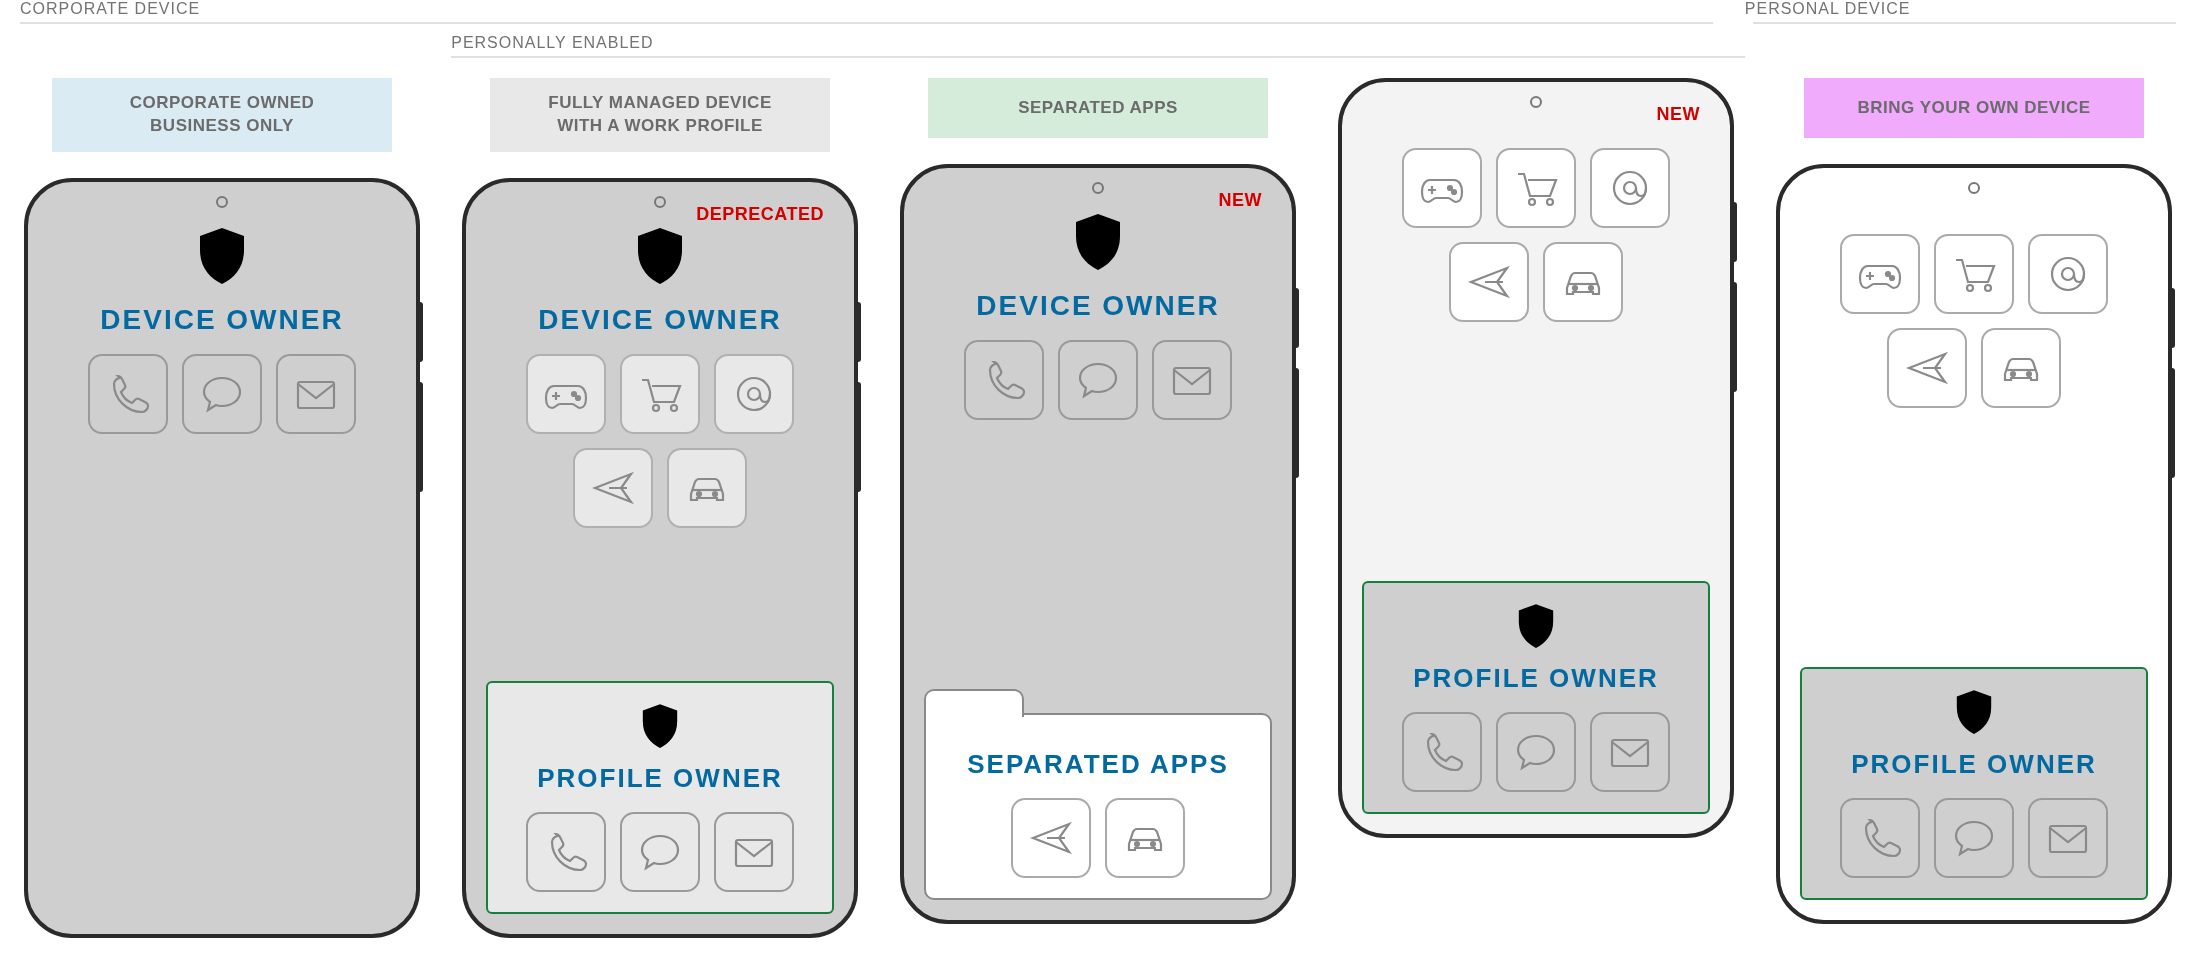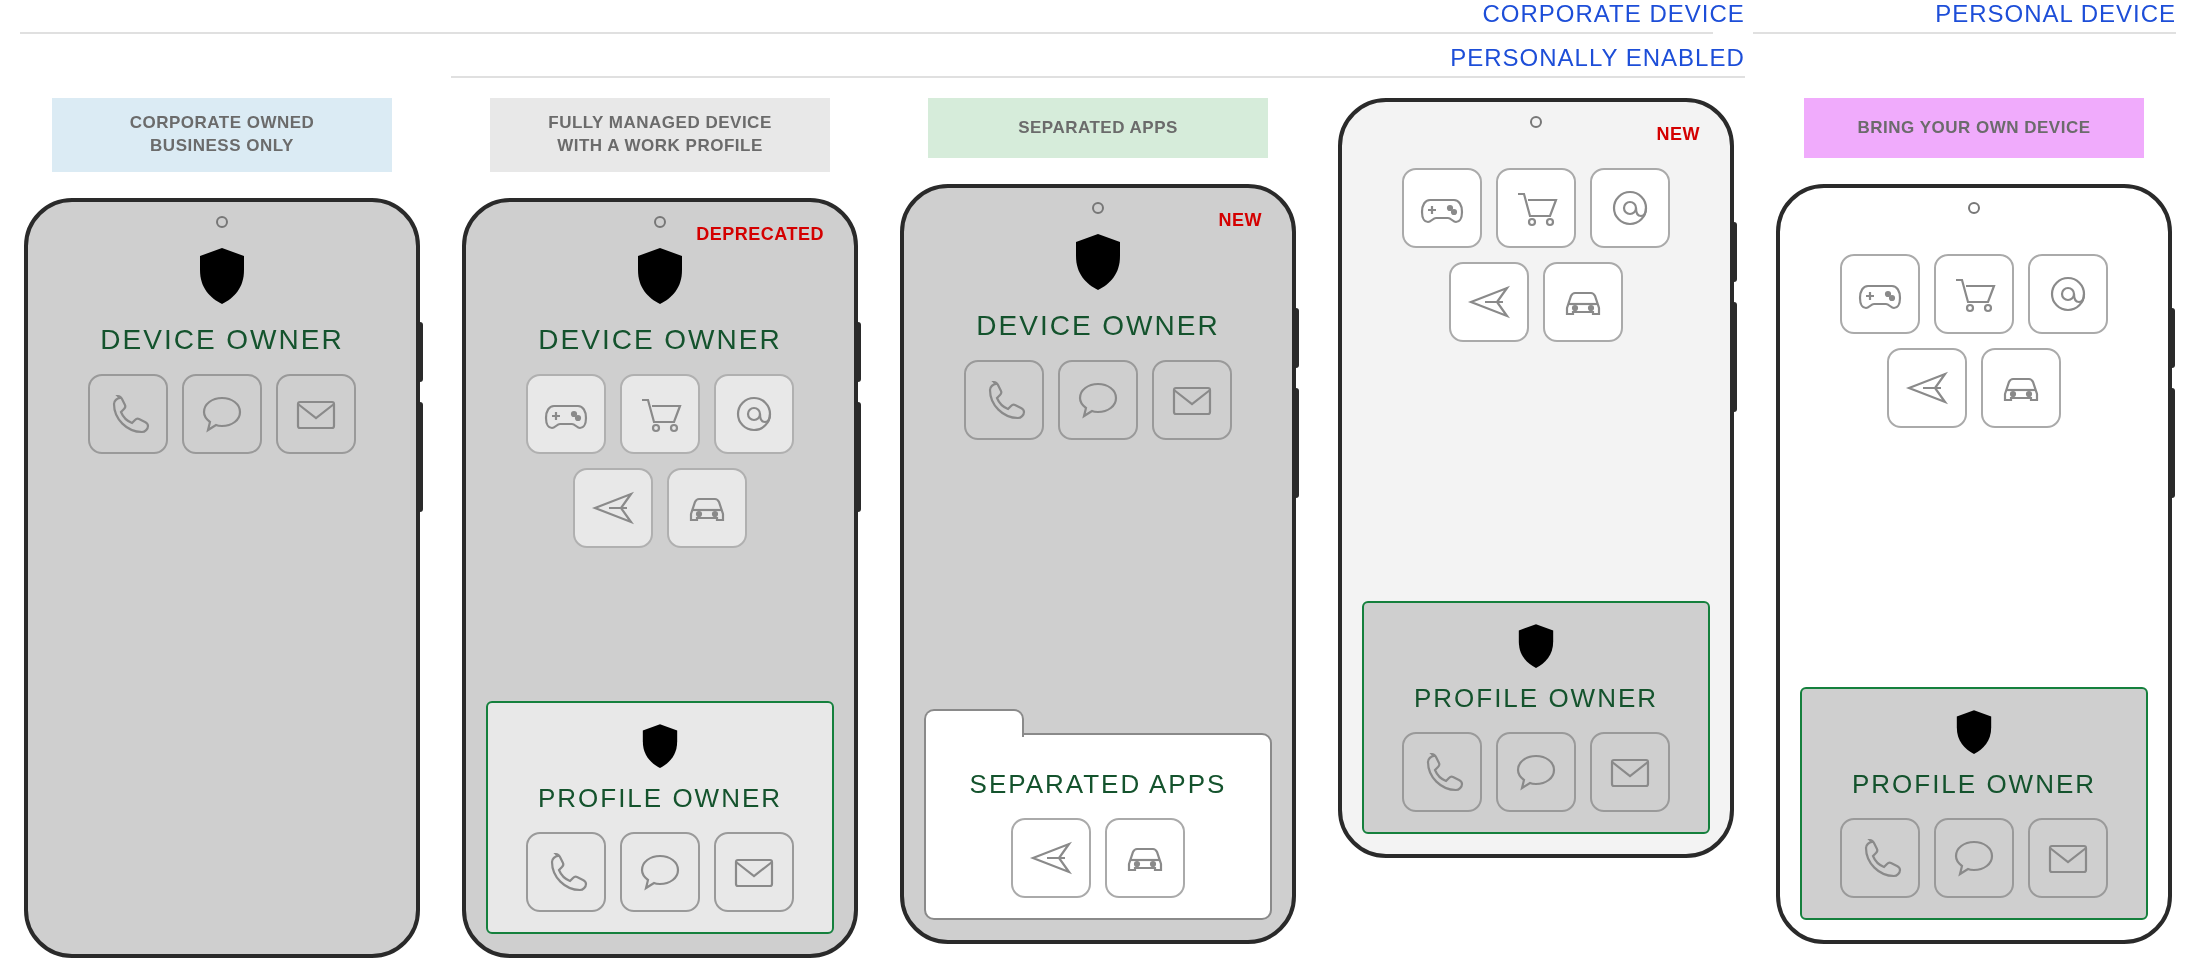--- a/index.html
+++ b/index.html
@@ -4,23 +4,23 @@
 <style>
   * { box-sizing: border-box; margin: 0; padding: 0; }
   body {
     font-family: Arial, Helvetica, sans-serif;
     background: #fff;
     color: #5f5f5f;
     width: 2196px;
   }
   .wrap { padding: 0 20px 40px; }
   .cat-label {
-    text-align: right;
-    color: #1d4ed8;
-    font-size: 24px;
+    text-align: left;
+    color: #737373;
+    font-size: 16px;
     letter-spacing: 1px;
     font-weight: 400;
   }
   .cat-rule { height: 2px; background: #e0e0e0; }
   .phones { display:flex; gap:34px; justify-content:space-between; margin-top:20px;}
   .col { flex:1; display:flex; flex-direction:column; align-items:center; }
   .pill {
     width: 340px;
     padding: 14px 20px;
     text-align:center;
@@ -52,21 +52,21 @@
     position:absolute; right:-7px; width:6px; background:#2a2a2a; border-radius:3px;
   }
   .sb1 { top:120px; height:60px; }
   .sb2 { top:200px; height:110px; }
   .badge {
     position:absolute; top:22px; right:30px;
     color:#d40000; font-weight:700; font-size:18px; letter-spacing:.5px;
   }
   .shield-wrap { margin-top:14px; margin-bottom:12px;}
   .do-title, .po-title, .sep-title {
-    font-size:28px; letter-spacing:2px; color:#14532d; font-weight:400; text-align:left;
+    font-size:28px; letter-spacing:2px; color:#0369a1; font-weight:700; text-align:left;
   }
   .po-title, .sep-title { font-size:26px; }
   .app-grid { display:flex; gap:14px; justify-content:center; flex-wrap:wrap; margin-top:18px; width:100%; }
   .app-grid.two-rows .row { display:flex; gap:14px; justify-content:center; width:100%; }
   .app-grid.two-rows { flex-direction:column; gap:14px;}
   .app {
     width:80px; height:80px; border:2px solid #9a9a9a; border-radius:14px;
     display:flex; align-items:center; justify-content:center;
   }
   .app.light { background:#e8e8e8; border-color:#b0b0b0;}

